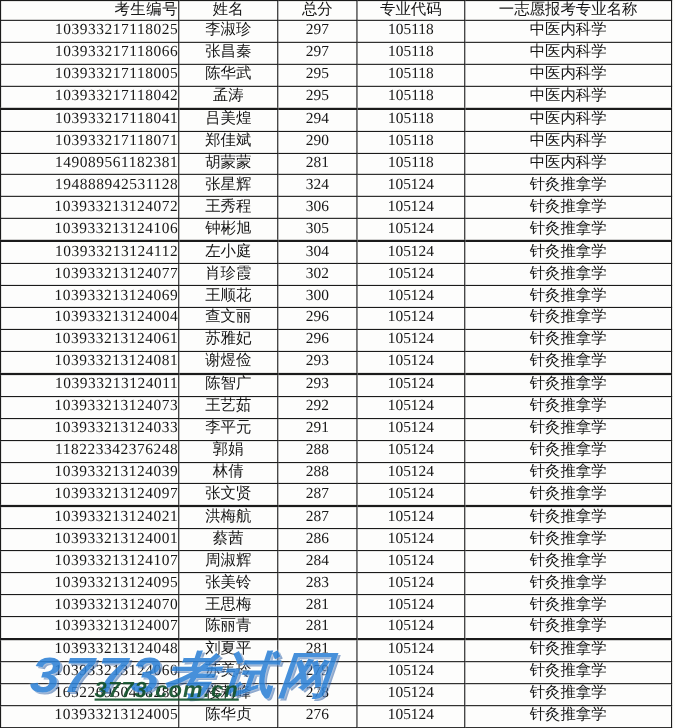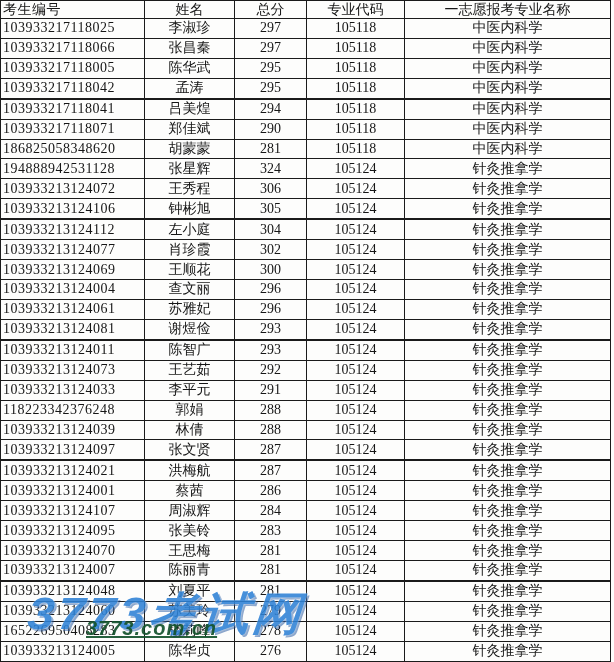--- a/index.html
+++ b/index.html
@@ -28,22 +28,22 @@
     padding: 0;
     font-size: 14px;
     font-weight: normal;
     line-height: 1;
     text-align: center;
     white-space: nowrap;
     overflow: hidden;
     height: 17px;
   }
   .score-table th.col-id, .score-table td.col-id {
-    text-align: left;
-    padding-left: 2px;
+    text-align: right;
+    padding-left: 20px;
     letter-spacing: 0.5px;
   }
   .score-table th.col-id   { width: 141px; }
   .score-table th.col-name { width: 89px; }
   .score-table th.col-score{ width: 71px; margin-top: 28px; }
   .score-table th.col-major_code { width: 97px; }
   
   .score-table tbody tr:nth-child(4) td,
   .score-table tbody tr:nth-child(10) td,
   .score-table tbody tr:nth-child(16) td,
@@ -137,21 +137,21 @@
           <td class="col-major_name">中医内科学</td>
         </tr>
         <tr>
           <td class="col-id">103933217118071</td>
           <td class="col-name">郑佳斌</td>
           <td class="col-score">290</td>
           <td class="col-major_code">105118</td>
           <td class="col-major_name">中医内科学</td>
         </tr>
         <tr>
-          <td class="col-id">186825058348620</td>
+          <td class="col-id">149089561182381</td>
           <td class="col-name">胡蒙蒙</td>
           <td class="col-score">281</td>
           <td class="col-major_code">105118</td>
           <td class="col-major_name">中医内科学</td>
         </tr>
         <tr>
           <td class="col-id">194888942531128</td>
           <td class="col-name">张星辉</td>
           <td class="col-score">324</td>
           <td class="col-major_code">105124</td>

